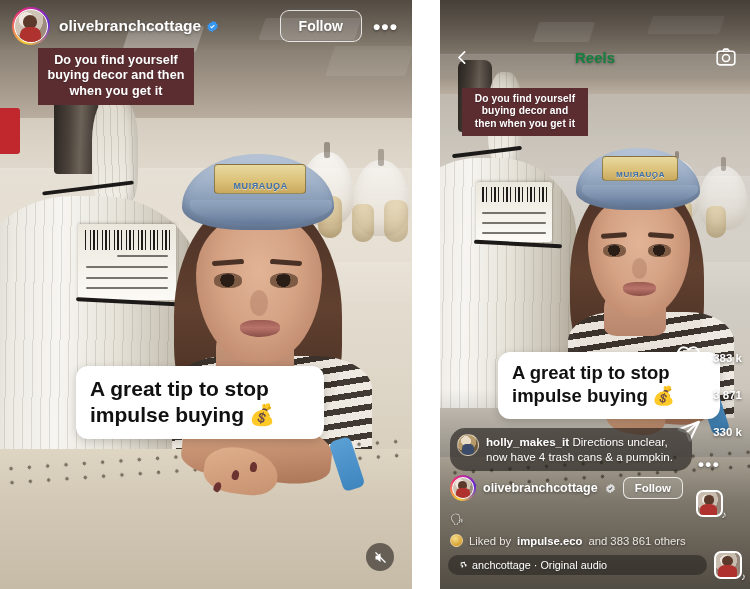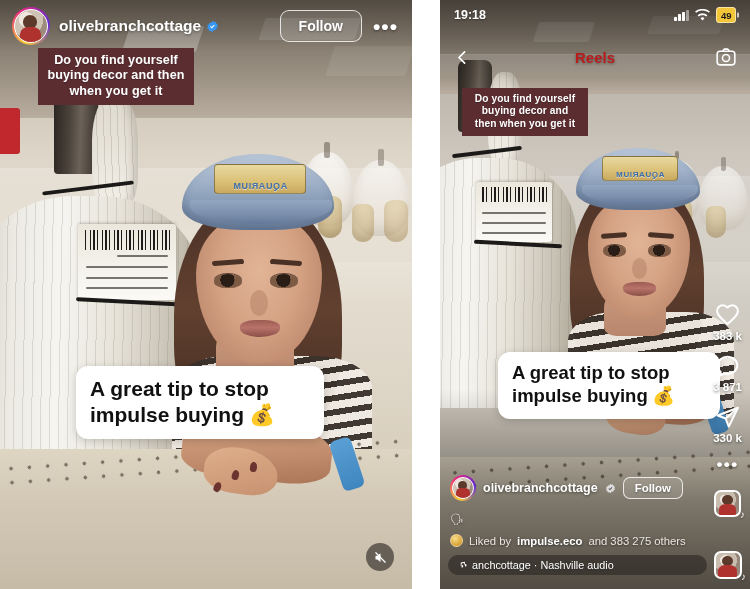--- a/index.html
+++ b/index.html
@@ -296,31 +296,31 @@
   .batt::after {
     content:''; position:absolute; right:-3.5px; top:50%; transform:translateY(-50%);
     width: 2px; height: 5px; background: rgba(255,255,255,.7); border-radius: 0 1px 1px 0;
   }
   .navbar {
     position: absolute; left: 0; right: 0; top: 42px; height: 30px;
     display: flex; align-items: center; padding: 0 14px;
   }
   .nav-title {
     position: absolute; left: 0; right: 0; text-align: center;
-    color: #b91c1c; font-size: 15px; font-weight: 700;
+    color: #15803d; font-size: 15px; font-weight: 700;
     text-shadow: 0 1px 3px rgba(0,0,0,.45);
   }
   .nav-btn { position: relative; z-index: 2; }
 
   .rail {
     position: absolute; right: 8px; bottom: 72px;
     display: flex; flex-direction: column; align-items: center; gap: 3px;
   }
   .rail-item {
-    display: flex; flex-direction: column; align-items: center; gap: 2px;
+    display: flex; align-items: center; gap: 12px;
     margin-bottom: 9px;
   }
   .rail-count {
     color: #fff; font-size: 11.5px; font-weight: 700;
     text-shadow: 0 1px 3px rgba(0,0,0,.55);
   }
   .rail-dots {
     color: #fff; font-size: 17px; font-weight: 800; letter-spacing: 1.5px;
     line-height: 1; margin-bottom: 14px;
     text-shadow: 0 1px 3px rgba(0,0,0,.5);
@@ -589,38 +589,20 @@
       <div class="hand" style="left:166px;top:394px;width:60px;height:40px;transform:rotate(8deg)"></div>
       <div class="blue-strap" style="left:266px;top:390px;width:18px;height:44px;"></div>
 
       <div class="scrim-top"></div>
       <div class="scrim-bottom"></div>
 
       <div class="cap-sticker" style="left:22px;top:88px;width:126px;font-size:10.2px;">Do you find yourself buying decor and then when you get it</div>
 
       <div class="white-sticker" style="left:58px;top:352px;width:222px;font-size:18.5px;">A great tip to stop impulse buying 💰</div>
 
-      <div class="statusbar">
-        <div class="sb-time">19:18</div>
-        <div class="sb-spacer"></div>
-        <div class="sb-icons">
-          <span class="sig-bars">
-              <i></i>
-              <i></i>
-              <i></i>
-              <i></i>
-            </span>
-          <svg width="15" height="12" viewBox="0 0 24 19">
-            <path fill="#fff" d="M12 18.3l3.1-3.6a4.6 4.6 0 00-6.2 0z"></path>
-            <path fill="#fff" d="M12 9.8c2.3 0 4.4.8 6 2.2l1.9-2.2A12 12 0 0012 6.8a12 12 0 00-7.9 3l1.9 2.2a9 9 0 016-2.2z"></path>
-            <path fill="#fff" d="M12 2.2c3.9 0 7.5 1.4 10.2 3.8l1.7-2A17.5 17.5 0 0012 -.2 17.5 17.5 0 00.1 4l1.7 2A15.3 15.3 0 0112 2.2z"></path>
-          </svg>
-          <span class="batt">49</span>
-        </div>
-      </div>
 
       <div class="navbar">
         <div class="nav-title">Reels</div>
         <div class="nav-btn">
           <svg width="17" height="17" viewBox="0 0 24 24">
             <path fill="none" stroke="#fff" stroke-width="2.4" stroke-linecap="round" stroke-linejoin="round" d="M15 4L7 12l8 8"></path>
           </svg>
         </div>
         <div style="flex:1 1 auto"></div>
         <div class="nav-btn">
@@ -652,20 +634,27 @@
           </svg>
           <span class="rail-count">330 k</span>
         </div>
         <div class="rail-dots">•••</div>
         <div style="position:relative">
           <div class="audio-thumb"></div>
           <span class="audio-note">♪</span>
         </div>
       </div>
 
+      <div class="comment-pill">
+        <div class="cmt-avatar"></div>
+        <div class="cmt-text">
+          <b>holly_makes_it</b>
+          <span>Directions unclear, now have 4 trash cans &amp; a pumpkin.</span>
+        </div>
+      </div>
 
       <div class="user-row">
         <div class="avatar-ring sm">
           <div class="avatar-inner"></div>
         </div>
         <span class="user-name">olivebranchcottage</span>
         <svg class="verified dark" viewBox="0 0 24 24">
           <path fill="#dcdcdc" d="M12 1.5l2.5 2.2 3.3-.4 1 3.2 3 1.5-1.3 3.1 1.3 3.1-3 1.5-1 3.2-3.3-.4L12 22.5l-2.5-2.2-3.3.4-1-3.2-3-1.5 1.3-3.1L2.2 9.8l3-1.5 1-3.2 3.3.4z"></path>
           <path fill="#4a4a4a" d="M10.6 15.6l-3-3 1.3-1.3 1.7 1.7 4.2-4.2 1.3 1.3z"></path>
         </svg>
@@ -673,29 +662,29 @@
       </div>
 
       <div class="caption-row">
         <span class="mini-emoji">🗣</span>
       </div>
 
       <div class="liked-row">
         <span class="like-dot"></span>
         <span>Liked by</span>
         <b>impulse.eco</b>
-        <span>and 383 275 others</span>
+        <span>and 383 861 others</span>
       </div>
 
       <div class="bottom-bar">
         <div class="pill music">
           <svg width="10" height="10" viewBox="0 0 24 24">
             <path fill="#fff" d="M9 18V6l10-2v11.2a3 3 0 10-2-2.8V7.2L11 8.5V18a3 3 0 10-2-2.8z"></path>
           </svg>
-          <span>anchcottage · Nashville audio</span>
+          <span>anchcottage · Original audio</span>
         </div>
         <div class="bar-thumb-wrap">
           <div class="bar-thumb"></div>
           <span class="audio-note">♪</span>
         </div>
       </div>
 
     </div>
   </div>
 

